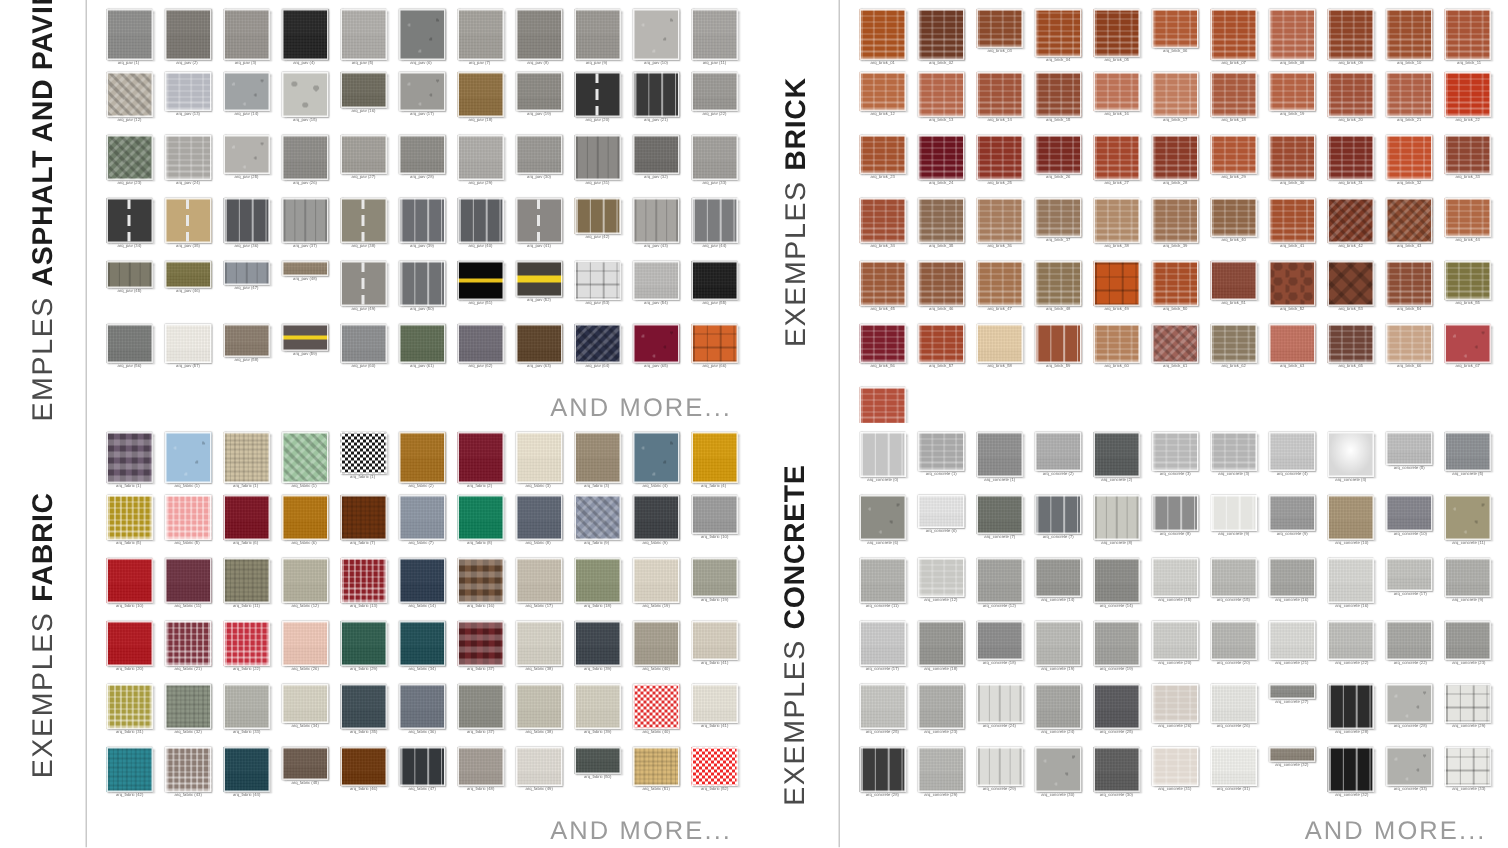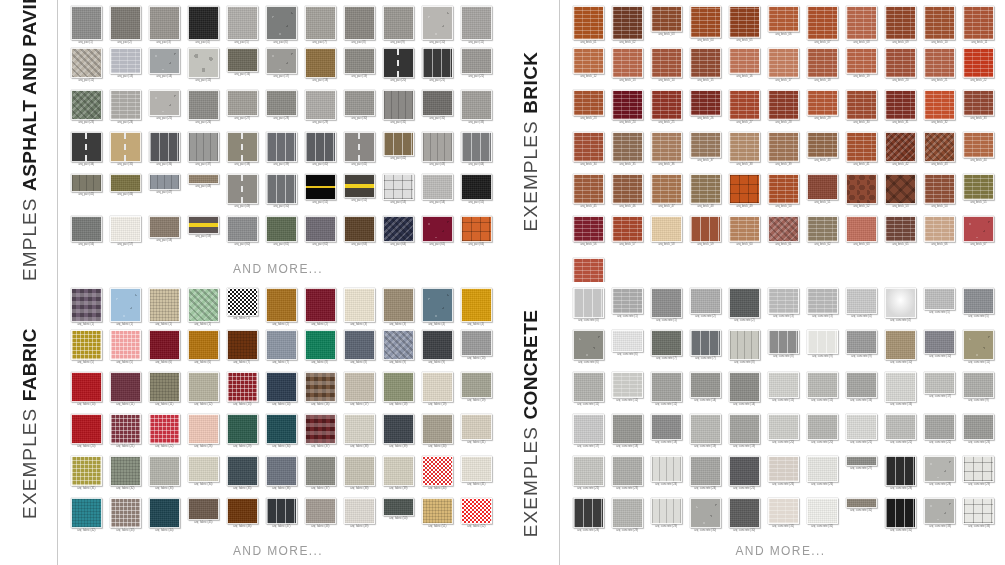--- a/index.html
+++ b/index.html
@@ -81,23 +81,23 @@
     font-size:2.6px;
     color:#6e6e6e;
     margin-top:2px;
     line-height:1;
     white-space:nowrap;
     transform:scale(1.08);
     letter-spacing:0px;
   }
   .and-more{
     margin-top:auto;
-    text-align:center;
+    text-align:right;
     padding:4px 6px 8px 0;
-    font-size:12px;
+    font-size:17px;
     letter-spacing:1.4px;
     color:#9b9b9b;
     font-weight:300;
   }
 </style>
 </head>
 <body>
 
 <div class="sheet">
     <div class="quad">

